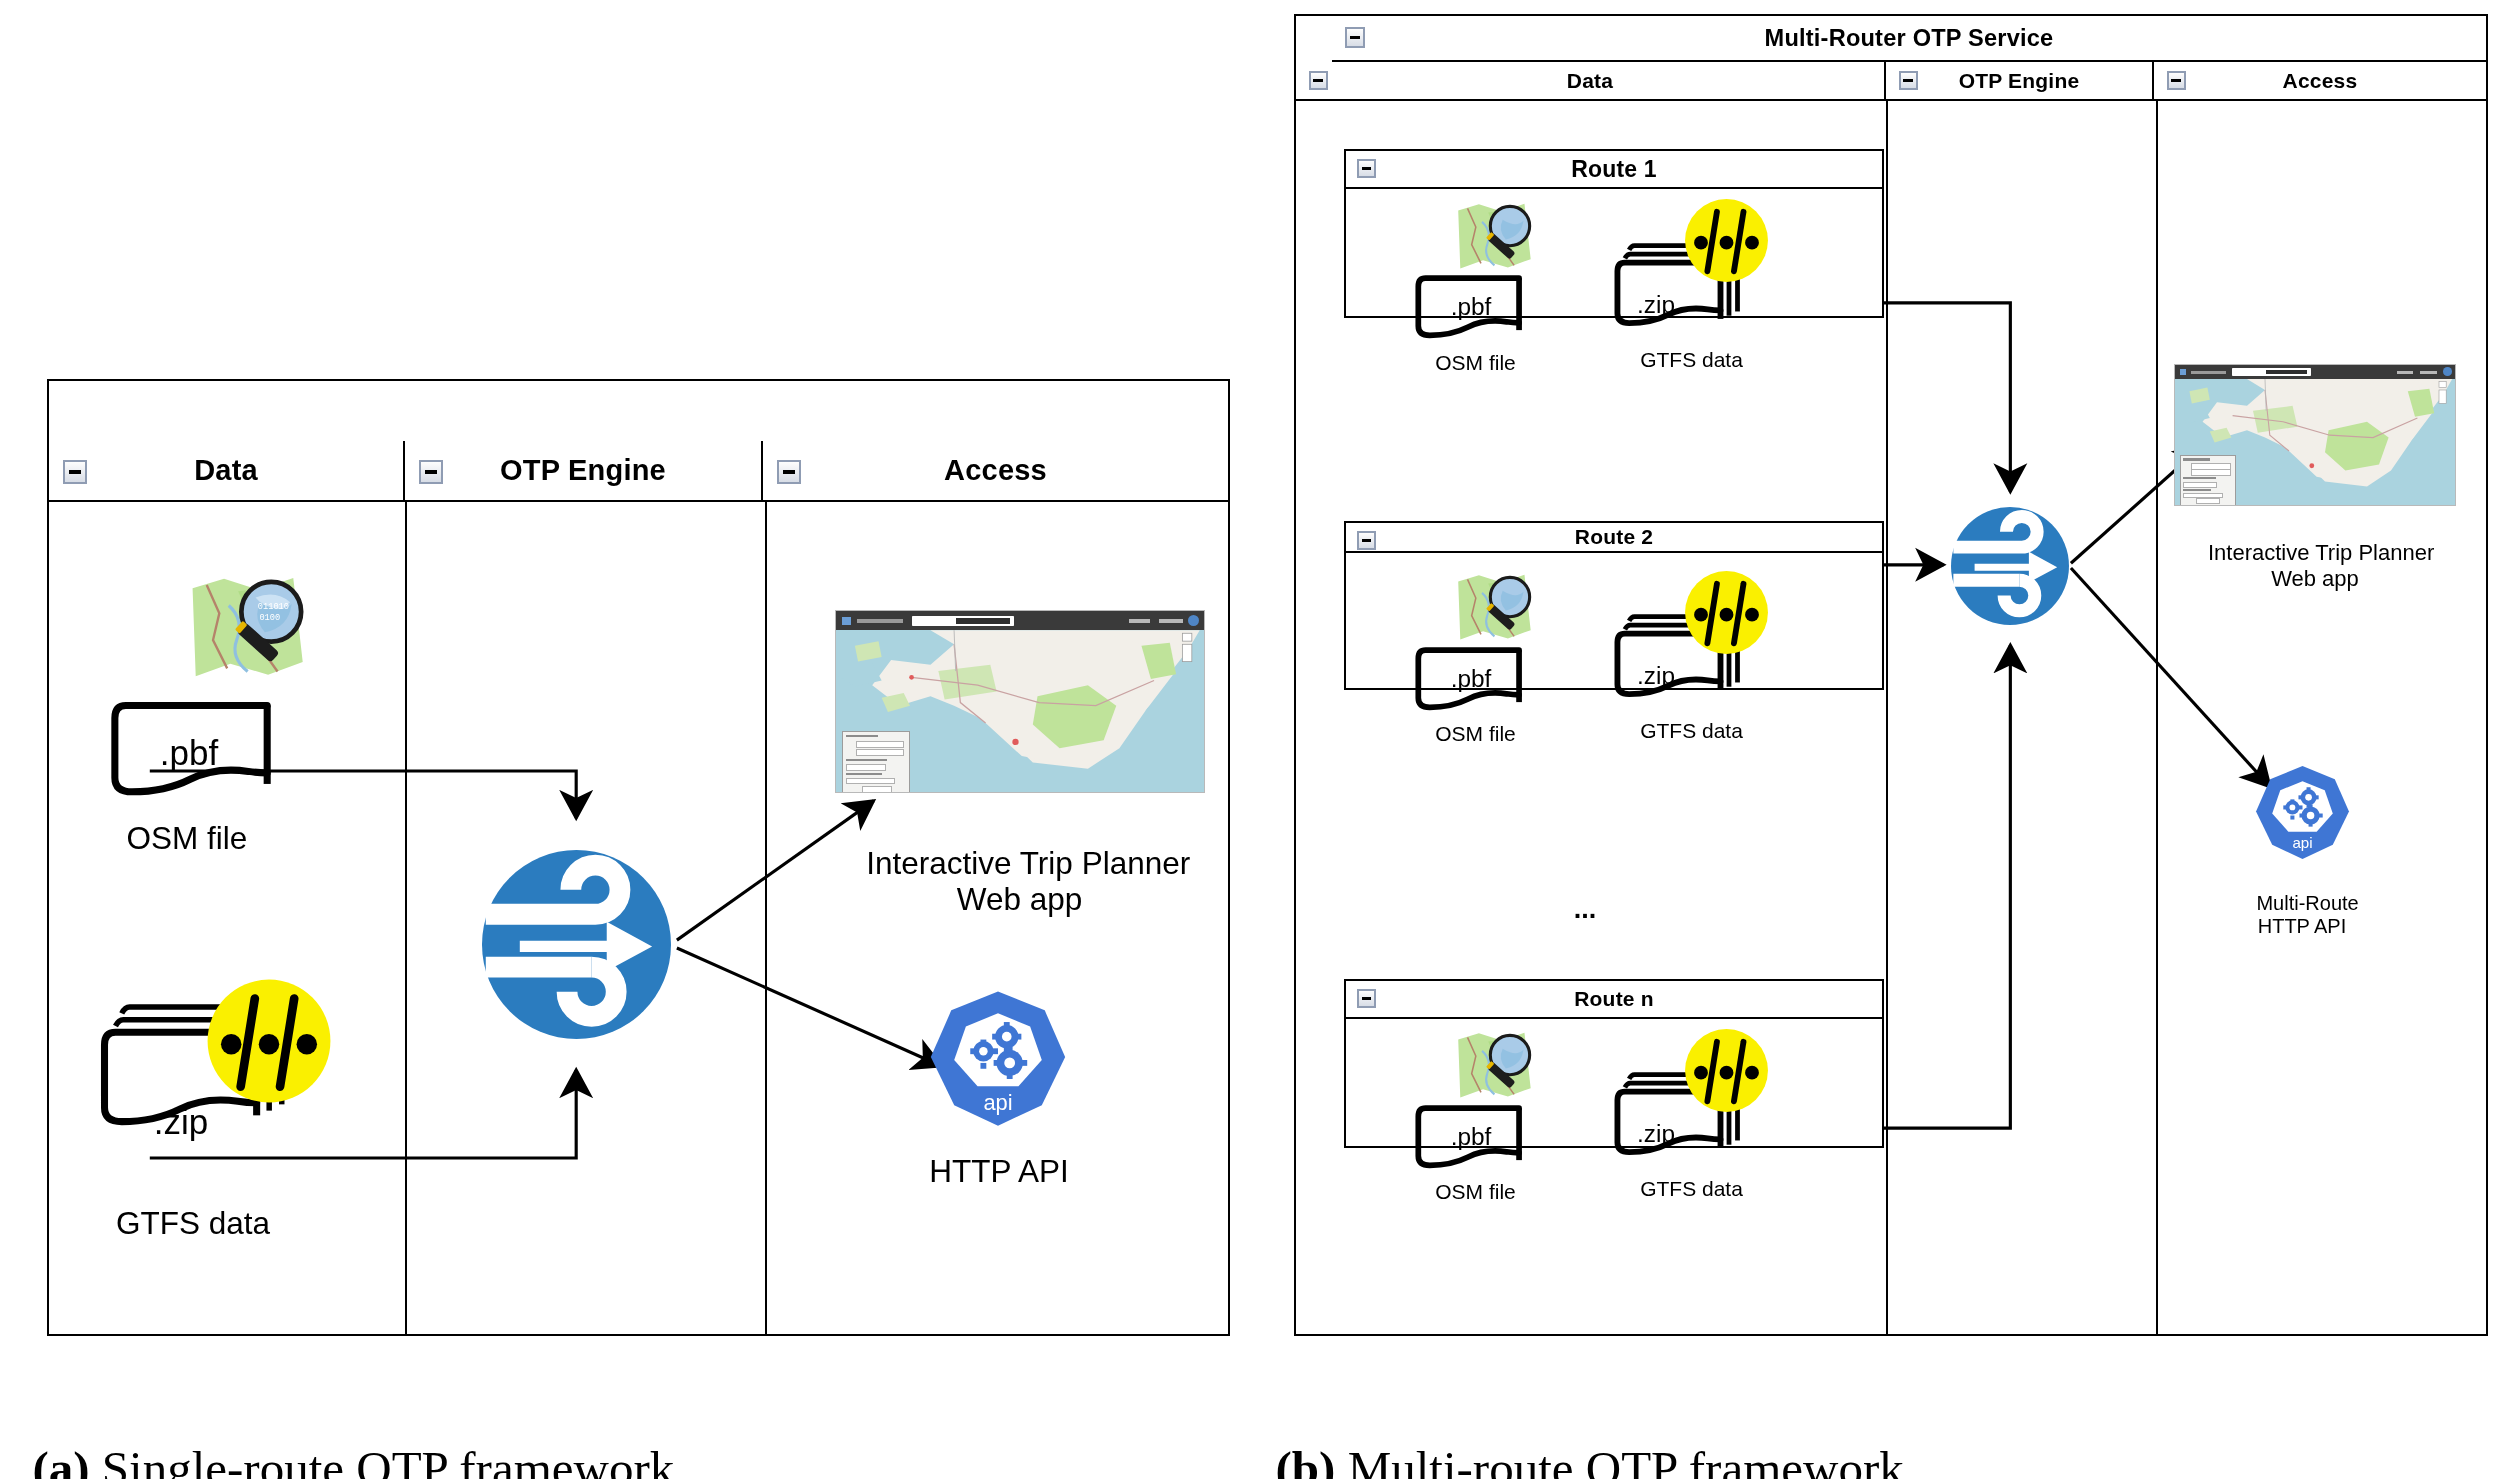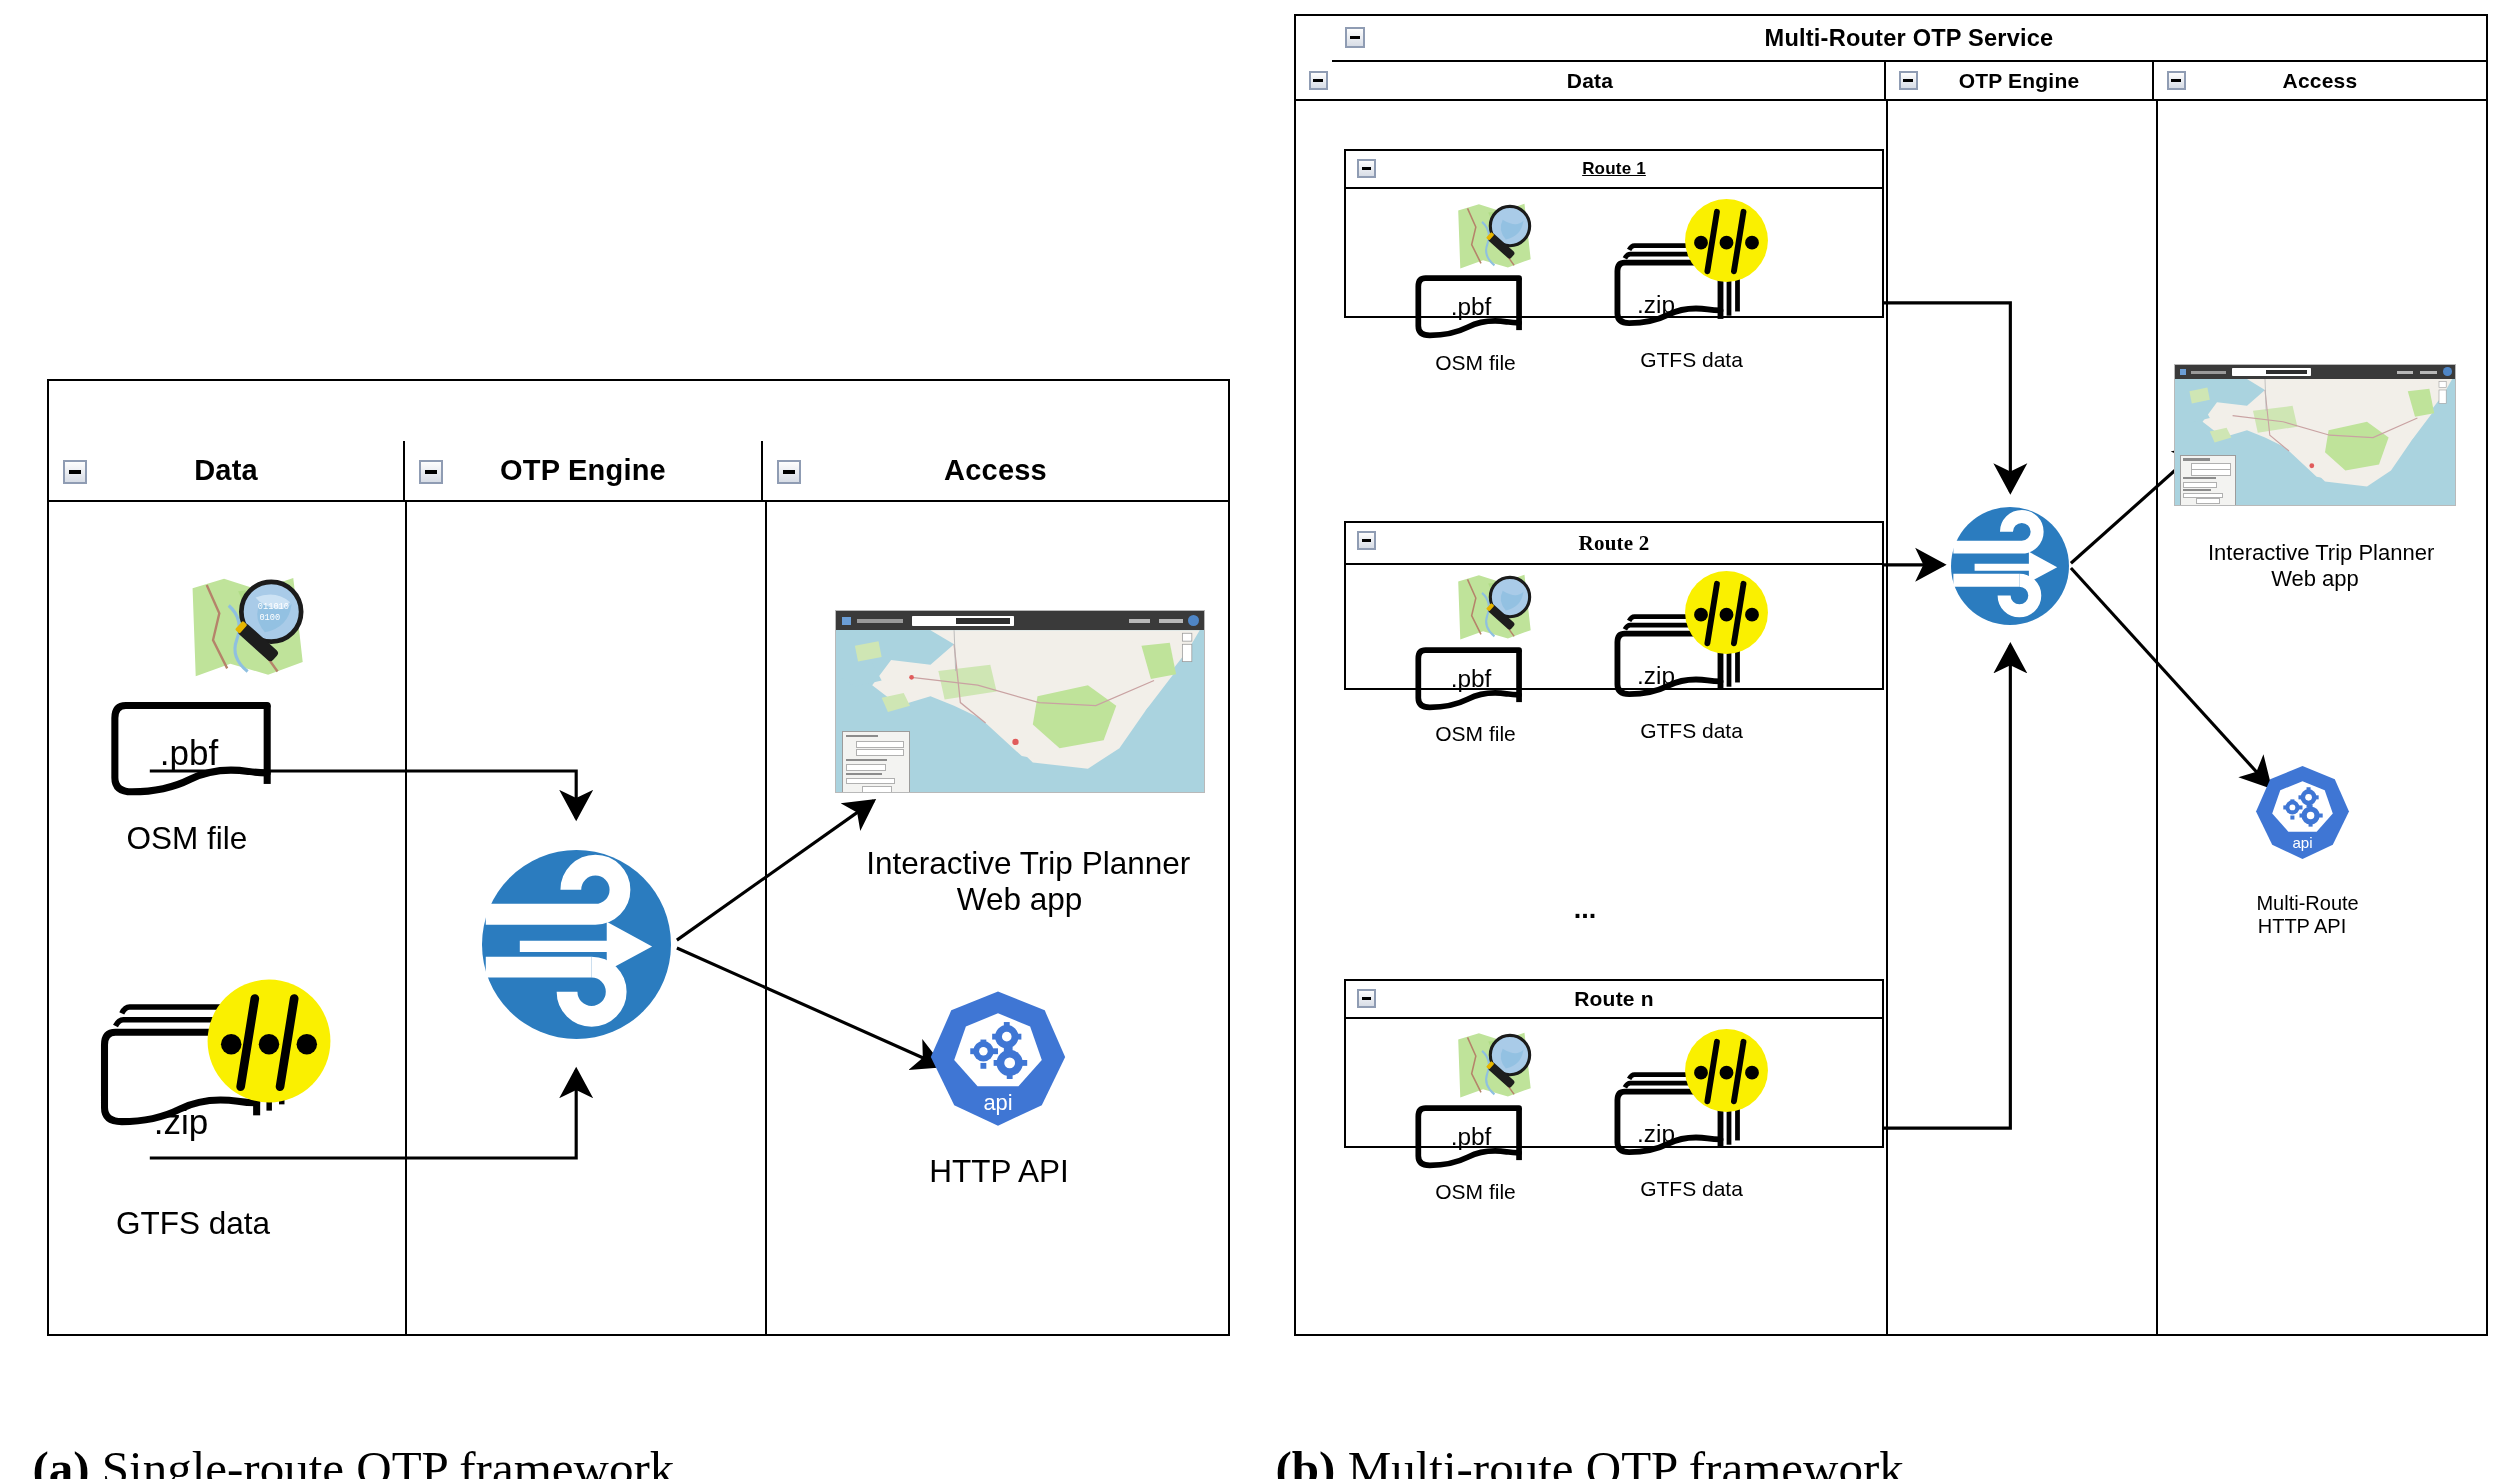--- a/index.html
+++ b/index.html
@@ -334,21 +334,21 @@
 
   <div style="position:absolute; left:590px; top:85px; width:2.4px; bottom:0; background:#000;"></div>
   <div style="position:absolute; left:860px; top:85px; width:2.4px; bottom:0; background:#000;"></div>
 </div>
 
 <div class="frame" style="left:1344px; top:149px; width:540px; height:169px; border-width:2.4px;">
   <div class="frame-title" style="height:38px;">
     <div class="collapse-box" style="left:11px; top:7.9px; width:19px; height:19px;">
         <i style="width:9.4px;height:3.1px;"></i>
       </div>
-    <span class="title-text" style="font-size:17px;text-decoration:underline;">Route 1</span>
+    <span class="title-text" style="font-size:23px;">Route 1</span>
   </div>
 </div>
 
 <div class="icon-wrap" style="left:1452px; top:201px; width:88px; height:78px;">
   <svg width="88" height="78" viewBox="0 0 170 150">
     <path d="M12 18 L52 6 L96 20 L140 5 L152 112 L108 128 L60 114 L16 130 Z" fill="#bfe39a"></path>
     <path d="M30 14 L46 50 L38 84 L56 120" fill="none" stroke="#b5836a" stroke-width="3"></path>
     <path d="M96 22 L110 58 L100 96 L120 124" fill="none" stroke="#b5836a" stroke-width="3"></path>
     <path d="M58 40 q20 18 10 44 q-8 22 14 40" fill="none" stroke="#8fc0e0" stroke-width="4"></path>
     <path d="M70 22 L120 16 L132 54 L88 64 Z" fill="#a9da7f" opacity=".75"></path>
@@ -386,21 +386,21 @@
       <circle cx="80" cy="84" r="13" fill="#000"></circle>
     <circle cx="128" cy="84" r="13" fill="#000"></circle>
     <path d="M62 26 L44 138" stroke="#000" stroke-width="11" stroke-linecap="round"></path>
     <path d="M112 26 L94 138" stroke="#000" stroke-width="11" stroke-linecap="round"></path>
   </svg>
 </div>
 <div class="lbl" style="left:1605px; top:291px; width:102px; font-size:24.4px;">.zip</div>
 <div class="lbl" style="left:1597px; top:348px; width:189px; font-size:21px;">GTFS data</div>
 
 <div class="frame" style="left:1344px; top:521px; width:540px; height:169px; border-width:2.4px;">
-  <div class="frame-title" style="height:42px;font-family:Liberation Serif, serif;">
+  <div class="frame-title" style="height:30px;">
     <div class="collapse-box" style="left:11px; top:7.9px; width:19px; height:19px;">
         <i style="width:9.4px;height:3.1px;"></i>
       </div>
     <span class="title-text" style="font-size:21px;">Route 2</span>
   </div>
 </div>
 <div class="icon-wrap" style="left:1452px; top:572px; width:88px; height:78px;">
   <svg width="88" height="78" viewBox="0 0 170 150">
     <path d="M12 18 L52 6 L96 20 L140 5 L152 112 L108 128 L60 114 L16 130 Z" fill="#bfe39a"></path>
     <path d="M30 14 L46 50 L38 84 L56 120" fill="none" stroke="#b5836a" stroke-width="3"></path>

